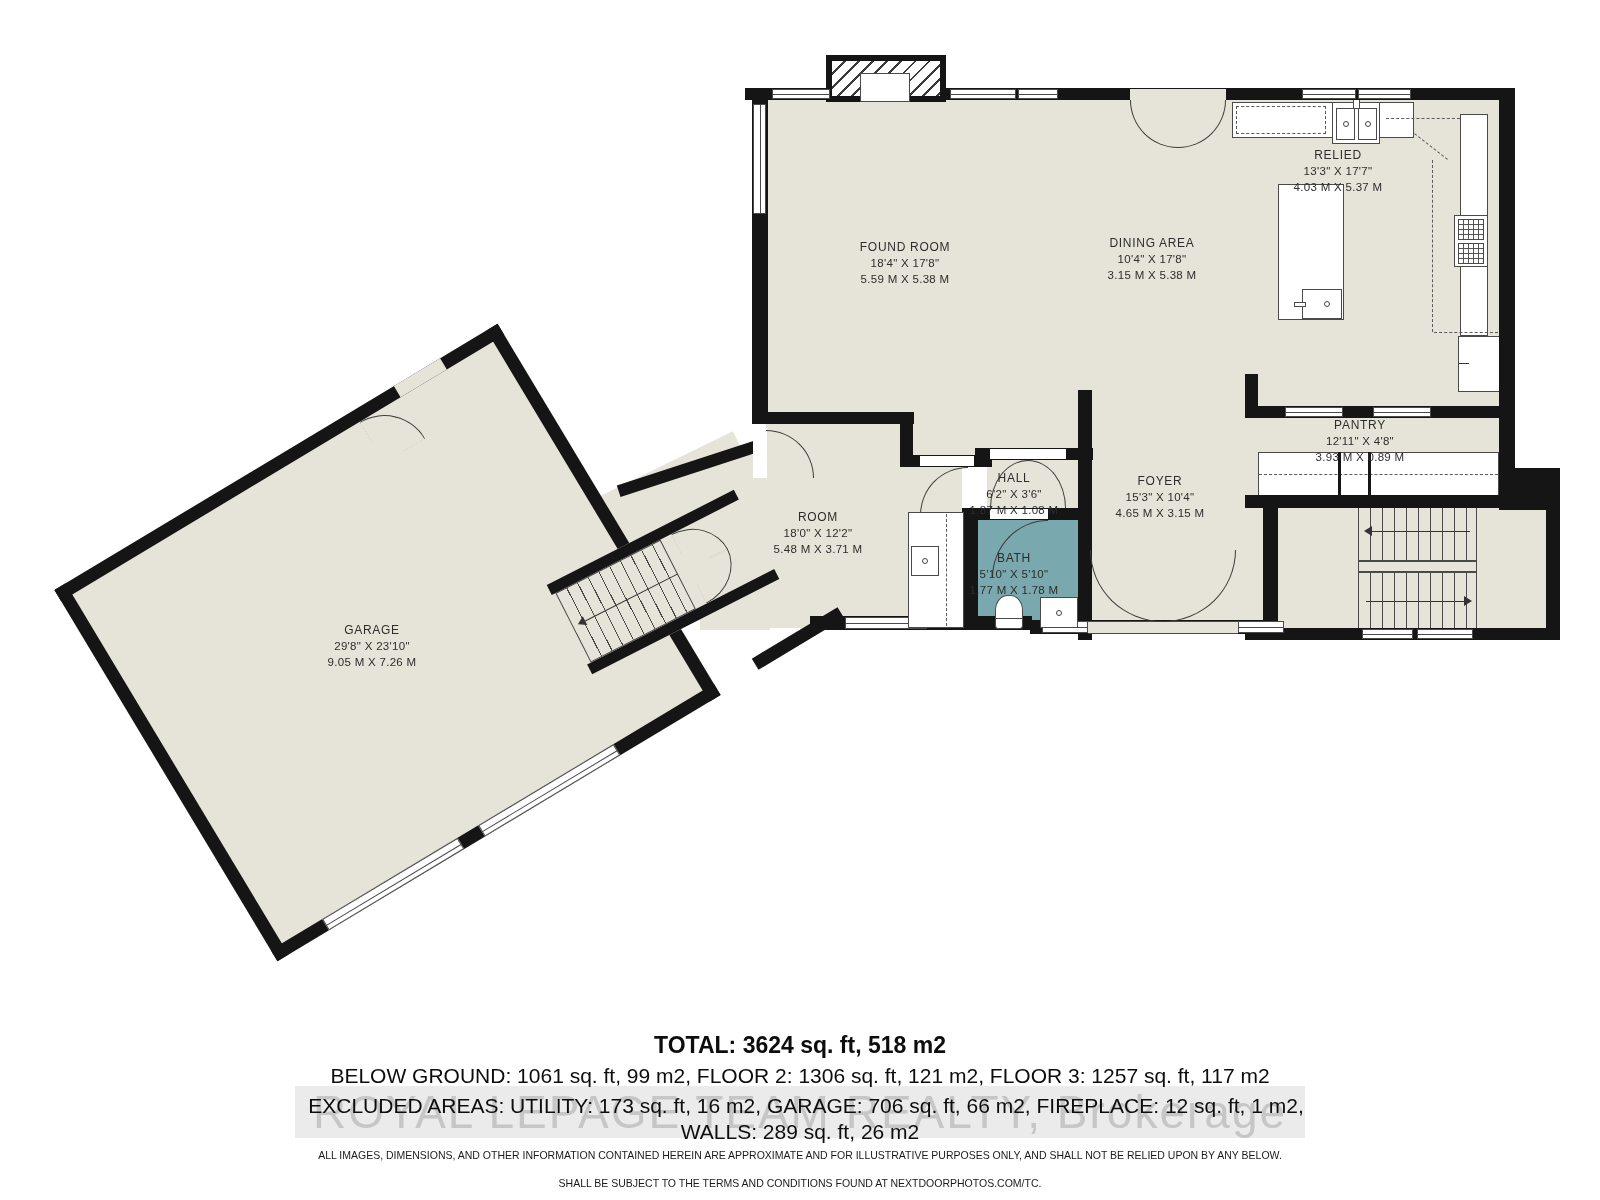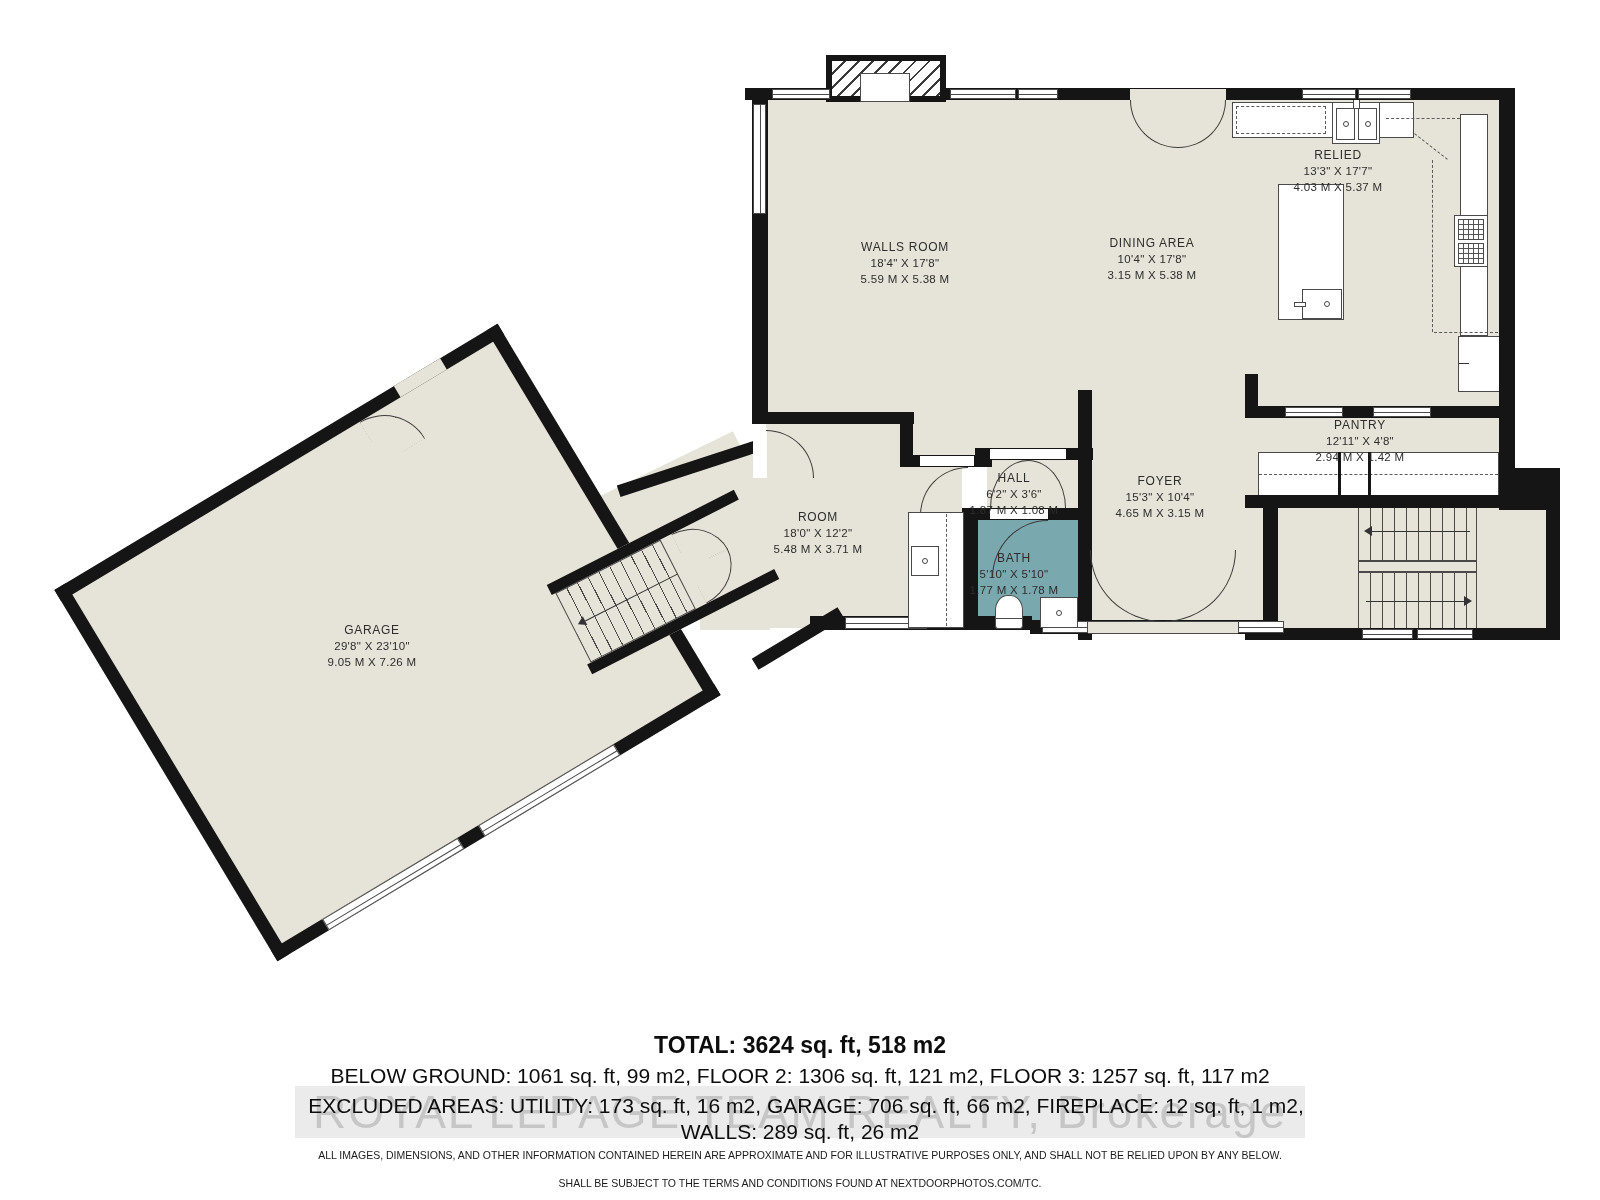--- a/index.html
+++ b/index.html
@@ -185,38 +185,38 @@
 
   <div class="fix" style="left:908px;top:512px;width:56px;height:116px;"></div>
   <div class="dashV" style="left:946px;top:514px;height:112px;"></div>
   <div class="fix dot" style="left:911px;top:546px;width:28px;height:30px;"></div>
   <div class="fix" style="left:995px;top:595px;width:28px;height:34px;border-radius:45% 45% 10% 10%;">
     <div class="sline" style="left:0;top:22px;width:26px;height:1px;background:var(--line);"></div>
   </div>
   <div class="fix dot" style="left:1040px;top:597px;width:38px;height:31px;"></div>
 
   <div class="rlabel" style="left:905px;top:239px;">
-    <div class="rname">WALLS ROOM</div>
+    <div class="rname">FOUND ROOM</div>
     <div class="rdim">18'4" X 17'8"</div>
     <div class="rdim">5.59 M X 5.38 M</div>
   </div>
   <div class="rlabel" style="left:1152px;top:235px;">
     <div class="rname">DINING AREA</div>
     <div class="rdim">10'4" X 17'8"</div>
     <div class="rdim">3.15 M X 5.38 M</div>
   </div>
   <div class="rlabel" style="left:1338px;top:147px;">
     <div class="rname">RELIED</div>
     <div class="rdim">13'3" X 17'7"</div>
     <div class="rdim">4.03 M X 5.37 M</div>
   </div>
   <div class="rlabel" style="left:1360px;top:417px;">
     <div class="rname">PANTRY</div>
     <div class="rdim">12'11" X 4'8"</div>
-    <div class="rdim">2.94 M X 1.42 M</div>
+    <div class="rdim">3.93 M X 0.89 M</div>
   </div>
   <div class="rlabel" style="left:1160px;top:473px;">
     <div class="rname">FOYER</div>
     <div class="rdim">15'3" X 10'4"</div>
     <div class="rdim">4.65 M X 3.15 M</div>
   </div>
   <div class="rlabel" style="left:1014px;top:470px;">
     <div class="rname">HALL</div>
     <div class="rdim">6'2" X 3'6"</div>
     <div class="rdim">1.87 M X 1.08 M</div>

